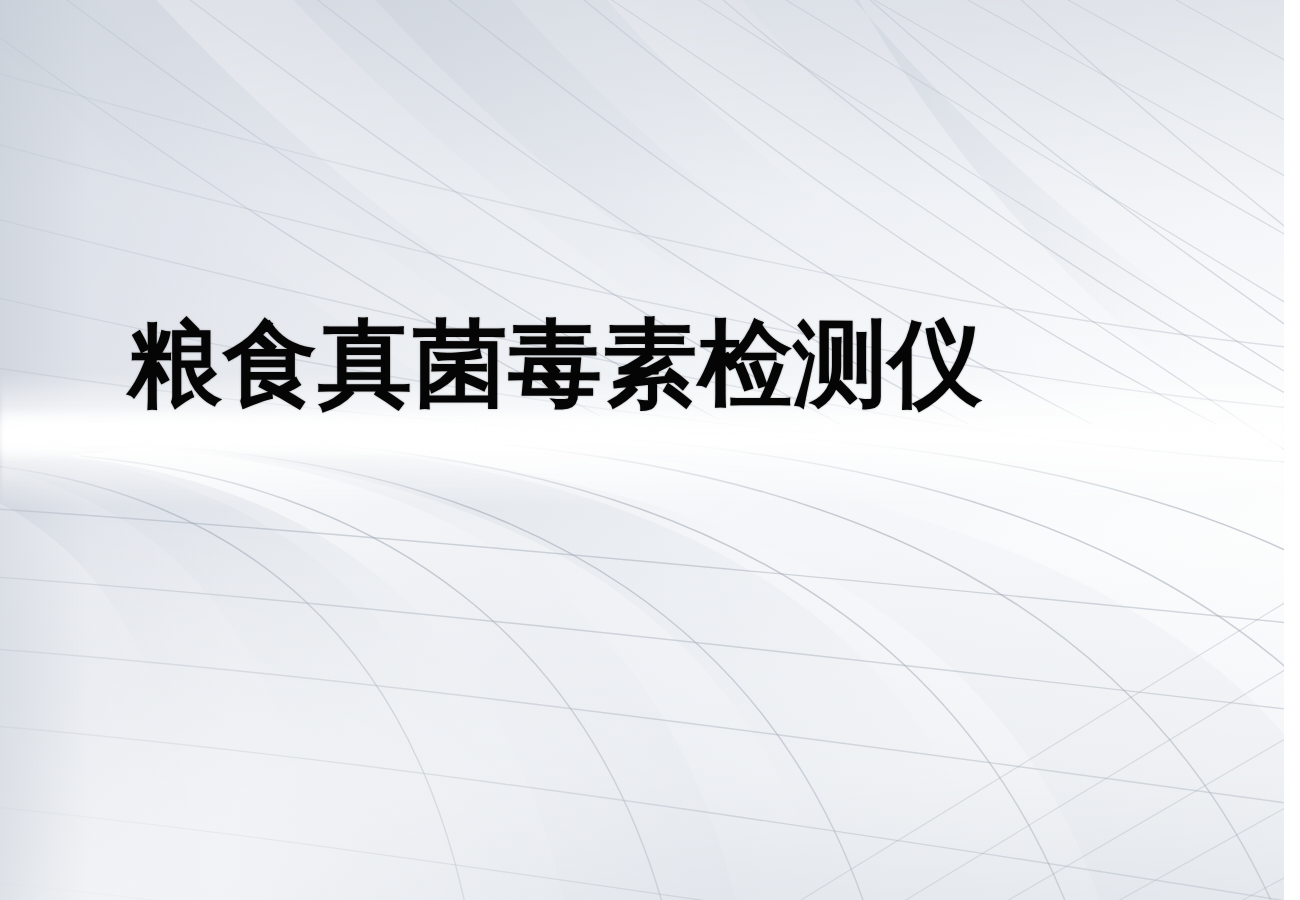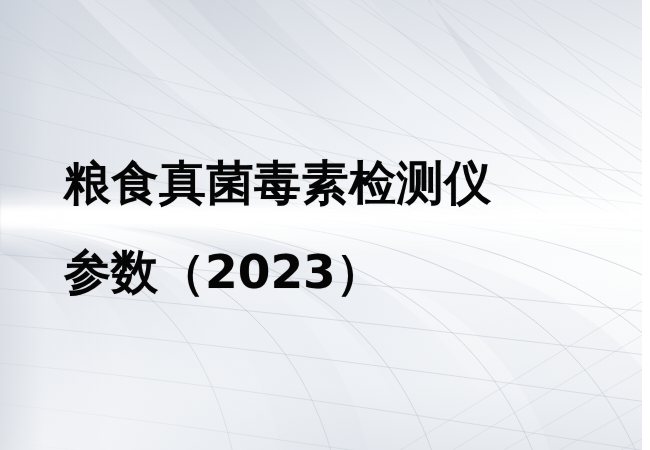--- a/index.html
+++ b/index.html
@@ -243,16 +243,15 @@
 
   <div class="bg-layer bg-vert"></div>
   <div class="bg-layer mass-bl"></div>
   <div class="bg-layer edge-left"></div>
 
   <div class="bg-layer light-sweep"></div>
   <div class="bg-layer light-sweep-core"></div>
 
   <div class="title-block">
     <div class="title-line first">粮食真菌毒素检测仪</div>
-    <div class="title-line second">参数（2023）</div>
   </div>
 
 </div>
 
 </body></html>

